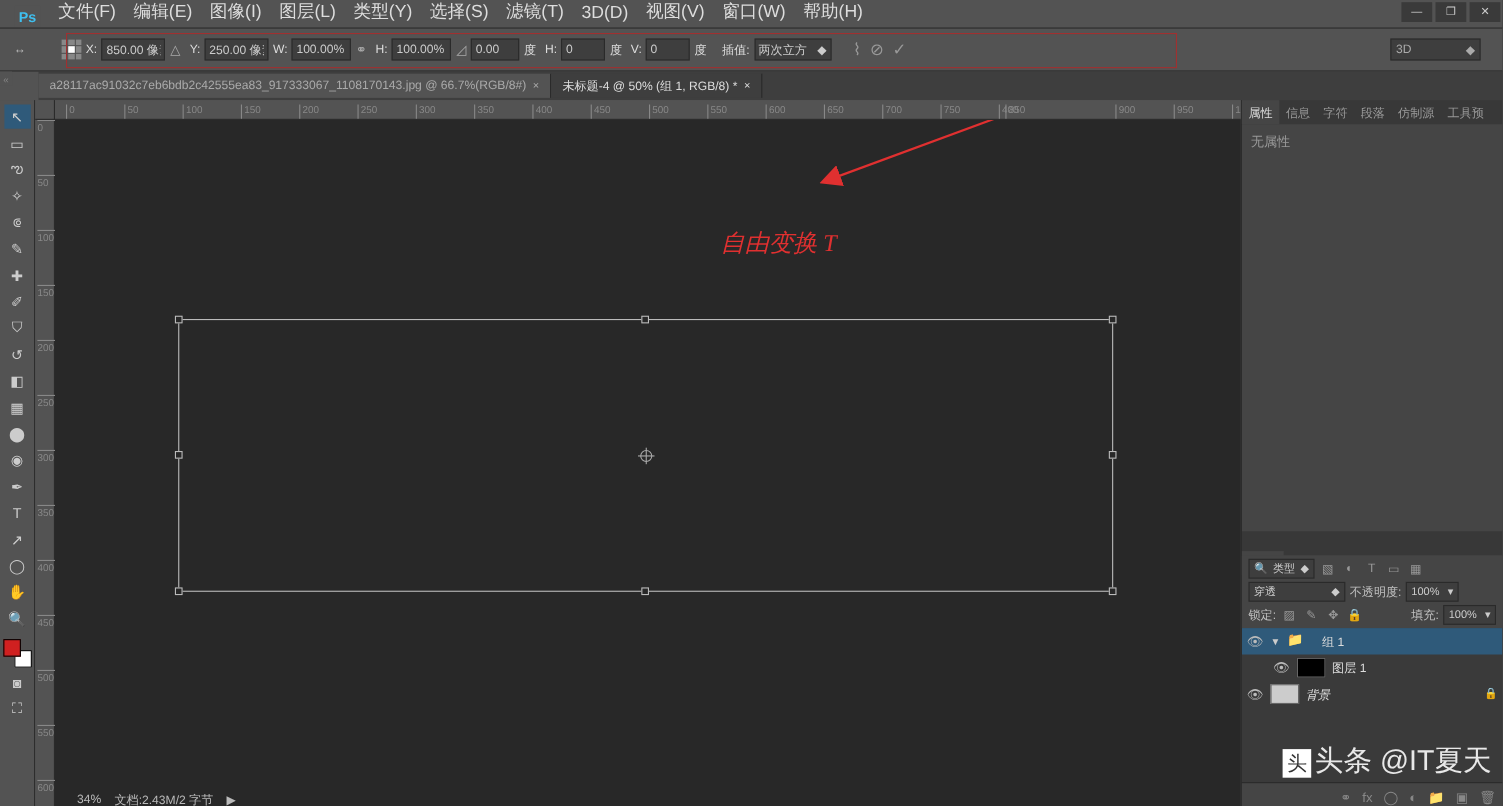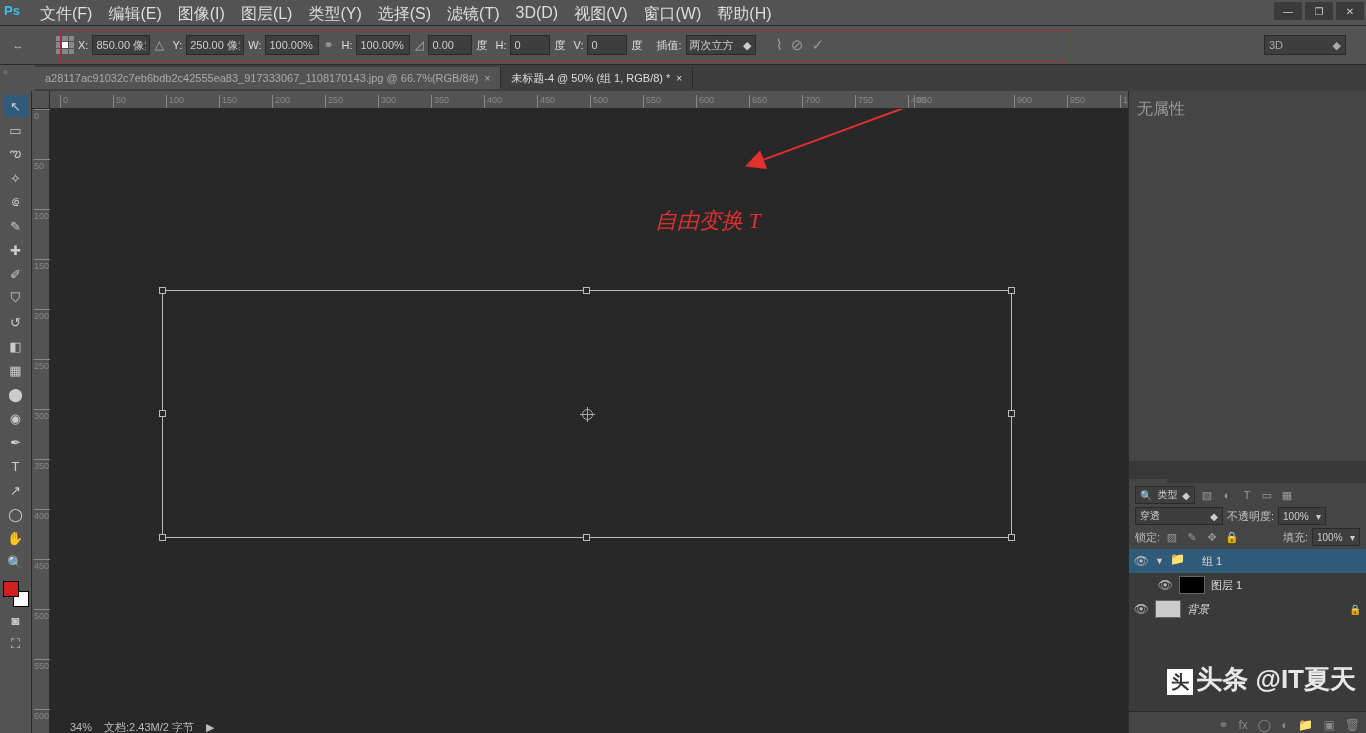--- a/index.html
+++ b/index.html
@@ -1,19 +1,19 @@
 <!DOCTYPE html>
 <html><head>
 <meta charset="utf-8">
 <style>
 * { margin: 0; padding: 0; box-sizing: border-box; font-family: "Microsoft YaHei", sans-serif; user-select: none; }
 body { background: #535353; width: 1366px; height: 733px; overflow: hidden; color: #c0c0c0; font-size: 11px; }
 
 
-.menubar { height: 25px; background: #535353; display: flex; align-items: flex-start; padding-left: 0; }
+.menubar { height: 25px; background: #535353; display: flex; align-items: flex-end; padding-left: 13px; }
 .ps-logo { width: 24px; height: 20px; background: #535353; color: #3fc0f0; font-weight: bold; font-size: 13px; display:flex; align-items:center; justify-content:center; margin-right: 8px; }
 .menubar .menu-item { padding: 4px 8px; color: #ddd; font-size: 16px; cursor: default; }
 .win-controls { position: absolute; right: 2px; top: 2px; display: flex; }
 .win-controls div { width: 28px; height: 18px; background: #3a3a3a; margin-left: 3px; display:flex; align-items:center; justify-content:center; color:#ccc; font-size:10px; }
 
 
 .options-bar { height: 40px; background: #535353; border-top: 1px solid #2a2a2a; border-bottom: 1px solid #2a2a2a; display:flex; align-items:center; padding-left: 8px; position: relative; }
 .opt-btn { width:20px; height:20px; margin-right:4px; display:flex; align-items:center; justify-content:center; }
 .opt-grid { width:18px; height:18px; display:grid; grid-template-columns:repeat(3,1fr); grid-template-rows:repeat(3,1fr); gap:1px; }
 .opt-grid div{ background:#888; }
@@ -63,41 +63,41 @@
 
 .annotation{position:absolute; color:#e03030; font-size:22px; font-family:"SimSun";}
 .arrow{position:absolute;}
 .arrow svg{overflow:visible;}
 
 
 .panels-right{width:238px; background:#454545; border-left:1px solid #2a2a2a; display:flex; flex-direction:column;}
 .props-header{display:flex; background:#383838; height:22px; align-items:center; font-size:11px;}
 .props-header .ptab{padding:0 6px; height:22px; display:flex; align-items:center; color:#999;}
 .props-header .ptab.active{background:#454545; color:#ddd;}
-.props-body{flex:0 0 370px; padding:8px; color:#999; font-size:16px;}
+.props-body{flex:0 0 370px; padding:8px; color:#999; font-size:12px;}
 
 .layers-header{display:flex; background:#383838; height:22px; align-items:center; font-size:11px;}
 .layers-header .ptab{padding:0 8px; height:22px; display:flex; align-items:center; color:#999;margin-top:36px;}
 .layers-header .ptab.active{background:#454545; color:#ddd;}
 .layers-controls{background:#454545; padding:3px 6px; display:flex; flex-direction:column; gap:3px;}
 .lc-row{display:flex; align-items:center; gap:4px;}
 .mini-select{background:#3e3e3e; border:1px solid #2a2a2a; height:18px; font-size:10px; color:#ccc; display:flex; align-items:center; padding:0 4px; justify-content:space-between;}
 .mini-icon{width:16px;height:16px; display:flex; align-items:center; justify-content:center; font-size:11px; color:#999;}
 .layers-list{flex:1; background:#3a3a3a; overflow:auto;}
 .layer-row{display:flex; align-items:center; height:24px; font-size:11px; padding:0 4px; gap:6px;}
 .layer-row.selected{background:#2f5a7a;}
 .eye{width:16px; text-align:center; font-size:12px; color:#bbb;}
 .layer-thumb{width:26px; height:18px; background:#000; border:1px solid #666;}
 .layer-thumb.group{background:transparent;border:none;font-size:12px;color:#ccc;}
 .layer-row .arrow-exp{font-size:9px; color:#ccc;}
 .layer-name{color:#ddd;}
 .layer-row.bg .layer-name{font-style:italic;}
 .lock-icon{margin-left:auto; font-size:10px; color:#aaa;}
 
-.watermark{position:absolute; right:10px; bottom:36px; color:#e8e8e8; font-size:26px; font-weight:700; font-family:"Microsoft YaHei";}
+.watermark{position:absolute; right:10px; bottom:24px; color:#e8e8e8; font-size:26px; font-weight:400; font-family:"Microsoft YaHei";}
 .watermark .logo{display:inline-flex; width:26px; height:26px; background:#fff; color:#333; font-size:18px; align-items:center; justify-content:center; vertical-align:middle; margin-right:3px;}
 
 .status-bar{position:absolute; left:32px; bottom:0; height:20px; display:flex; align-items:center; font-size:11px; color:#bbb; gap:12px; padding-left:6px;}
 .layers-footer{height:26px; background:#454545; border-top:1px solid #2a2a2a; display:flex; align-items:center; justify-content:flex-end; gap:10px; padding:0 6px;}
 .layers-footer span{font-size:12px; color:#888;}
 
 .collapse-strip{position:absolute; left:0; top:65px; width:11px; height:13px; background:#535353; font-size:9px; color:#888; display:flex;align-items:center;justify-content:center;}
 </style>
 </head>
 <body>
@@ -281,20 +281,28 @@
       </div>
     </div>
     <div class="status-bar">
       <span>34%</span>
       <span>文档:2.43M/2 字节</span>
       <span>▶</span>
     </div>
   </div>
 
   <div class="panels-right">
+    <div class="props-header">
+      <div class="ptab active">属性</div>
+      <div class="ptab">信息</div>
+      <div class="ptab">字符</div>
+      <div class="ptab">段落</div>
+      <div class="ptab">仿制源</div>
+      <div class="ptab">工具预</div>
+    </div>
     <div class="props-body">无属性</div>
 
     <div class="layers-header">
       <div class="ptab active">图层</div>
       <div class="ptab">通道</div>
       <div class="ptab">不透明度</div>
     </div>
     <div class="layers-controls">
       <div class="lc-row">
         <div class="mini-select" style="width:60px">🔍 <span>类型</span> ◆</div>

